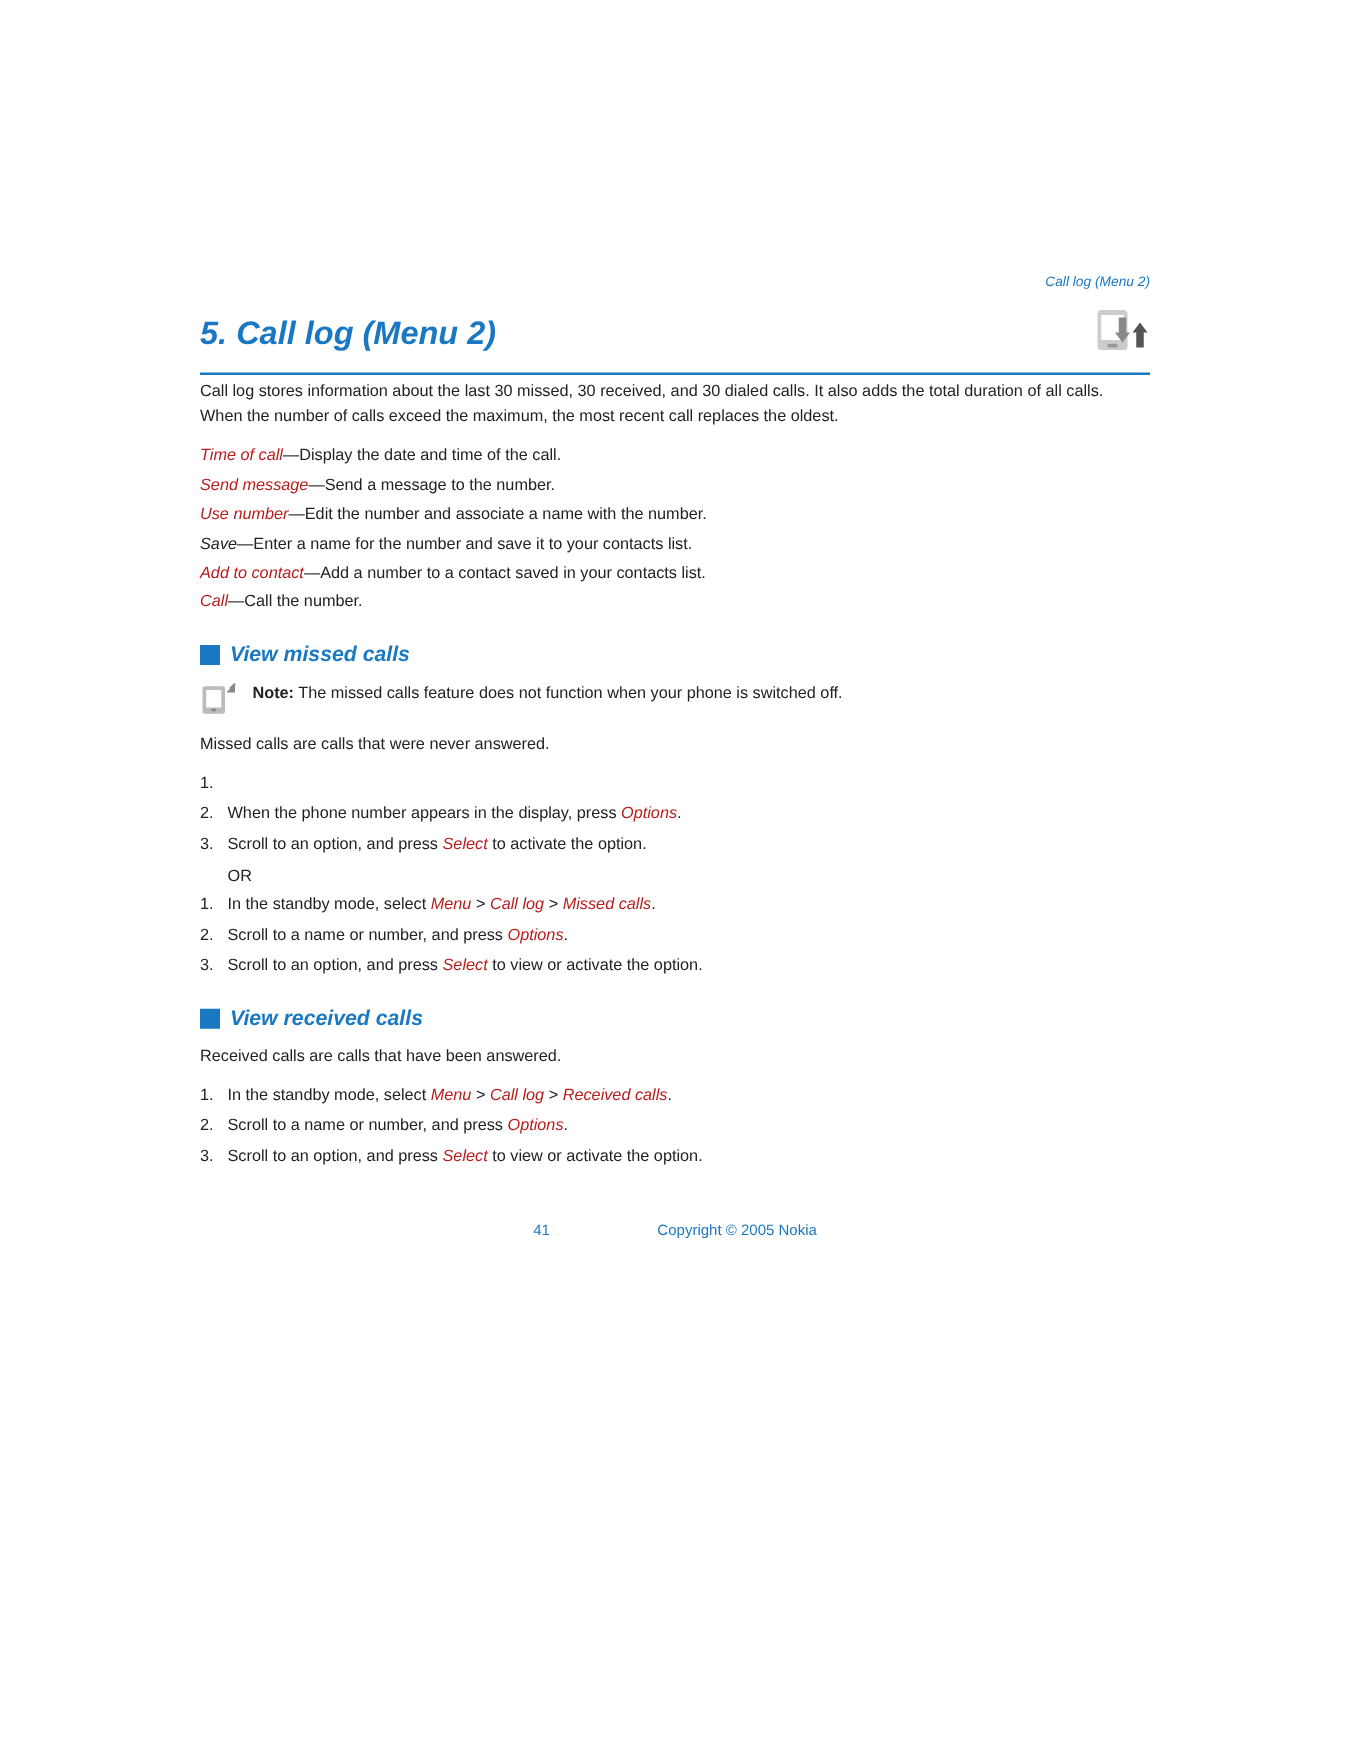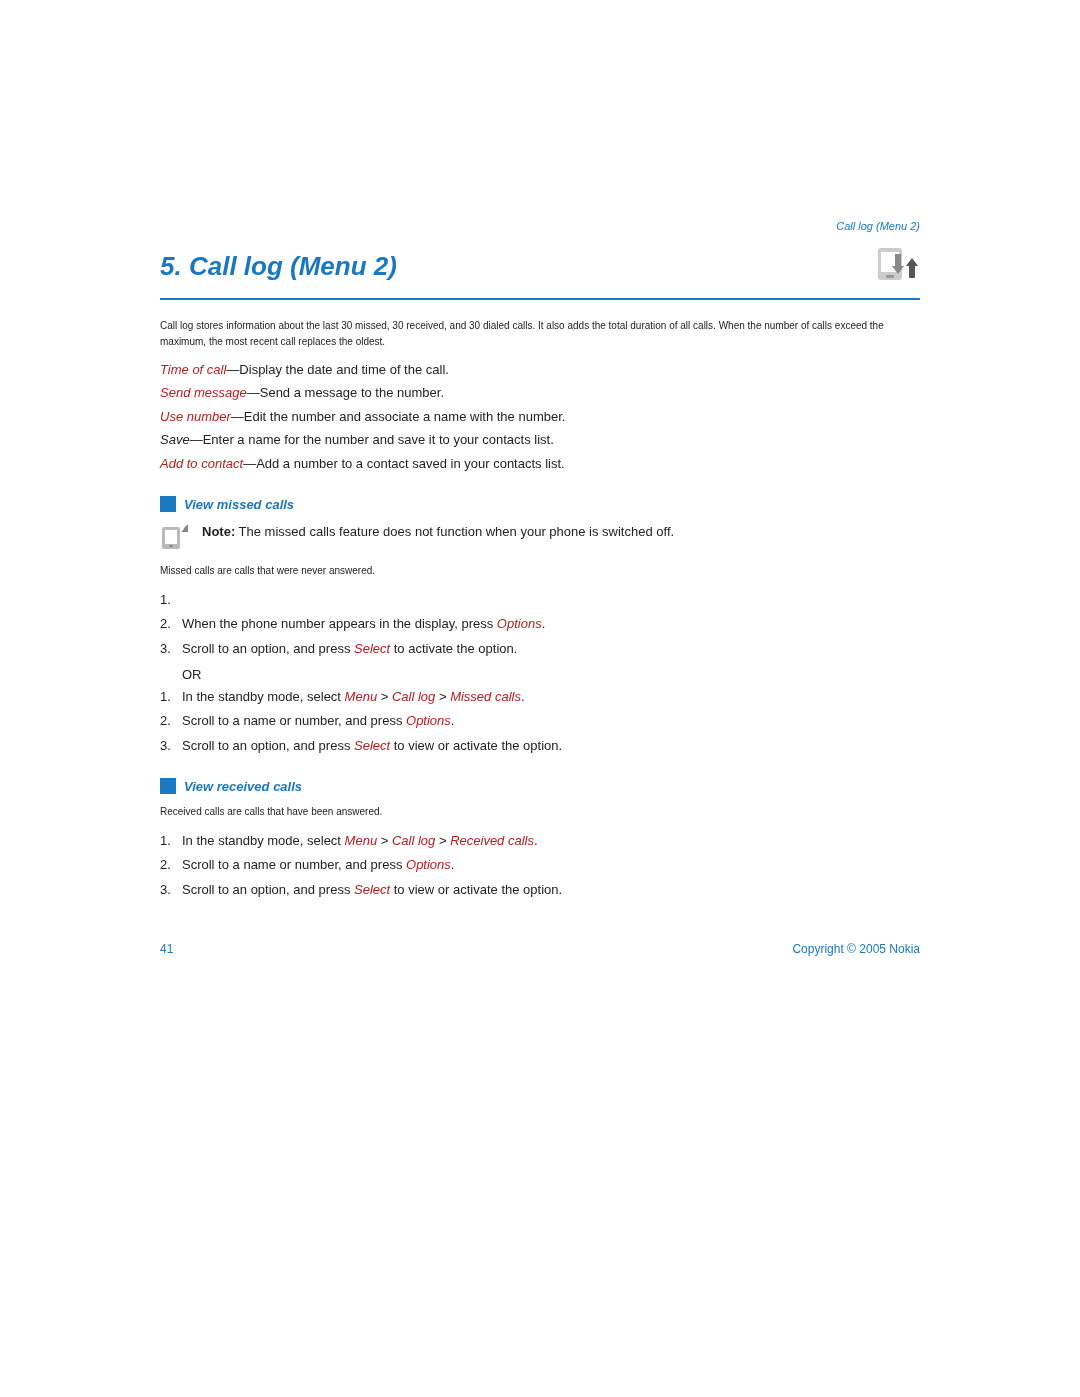--- a/index.html
+++ b/index.html
@@ -40,38 +40,38 @@
       font-style: italic;
       margin-bottom: 8px;
     }
 
     .chapter-title-row {
       display: flex;
       align-items: center;
       justify-content: space-between;
       border-bottom: 2px solid #1a78c2;
       padding-bottom: 6px;
-      margin-bottom: 18px;
+      margin-bottom: 3px;
     }
 
     .chapter-title {
       color: #1a78c2;
       font-size: 26px;
       font-weight: bold;
       font-style: italic;
     }
 
     .chapter-icon {
       width: 52px;
       height: 52px;
       flex-shrink: 0;
     }
 
     .body-text {
-      font-size: 10px;
+      font-size: 13px;
       color: #222;
       line-height: 1.55;
       margin-bottom: 10px;
     }
 
     .menu-options-list {
       margin-bottom: 10px;
     }
 
     .menu-option-item {
@@ -96,21 +96,21 @@
     .section-heading-square {
       width: 16px;
       height: 16px;
       background: #1a78c2;
       margin-right: 8px;
       flex-shrink: 0;
     }
 
     .section-heading-text {
       color: #1a78c2;
-      font-size: 13px;
+      font-size: 17px;
       font-weight: bold;
       font-style: italic;
     }
 
     .note-box {
       display: flex;
       align-items: flex-start;
       margin: 10px 0 12px 0;
     }
 
@@ -159,21 +159,21 @@
       margin-bottom: 4px;
       margin-top: 2px;
     }
 
     .footer-area {
       position: absolute;
       bottom: 32px;
       left: 0;
       right: 0;
       display: flex;
-      justify-content: space-between;
+      justify-content: center;
       align-items: center;
       gap: 86px;
       font-size: 12px;
     }
 
     .footer-page-num {
       color: #1a78c2;
     }
 
     .footer-copyright {
@@ -218,20 +218,23 @@
         <span class="link-text">Send message</span><span>—Send a message to the number.</span>
       </div>
       <div class="menu-option-item">
         <span class="link-text">Use number</span><span>—Edit the number and associate a name with the number.</span>
       </div>
       <div class="menu-option-item">
         <span><em>Save</em>—Enter a name for the number and save it to your contacts list.</span>
       </div>
       <div class="menu-option-item">
         <span class="link-text">Add to contact</span><span>—Add a number to a contact saved in your contacts list.</span>
+      </div>
+      <div class="menu-option-item">
+        <span class="link-text">Call</span><span>—Call the number.</span>
       </div>
     </div>
 
     <div class="section-heading">
       <div class="section-heading-square"></div>
       <span class="section-heading-text">View missed calls</span>
     </div>
 
     <div class="note-box">
 

